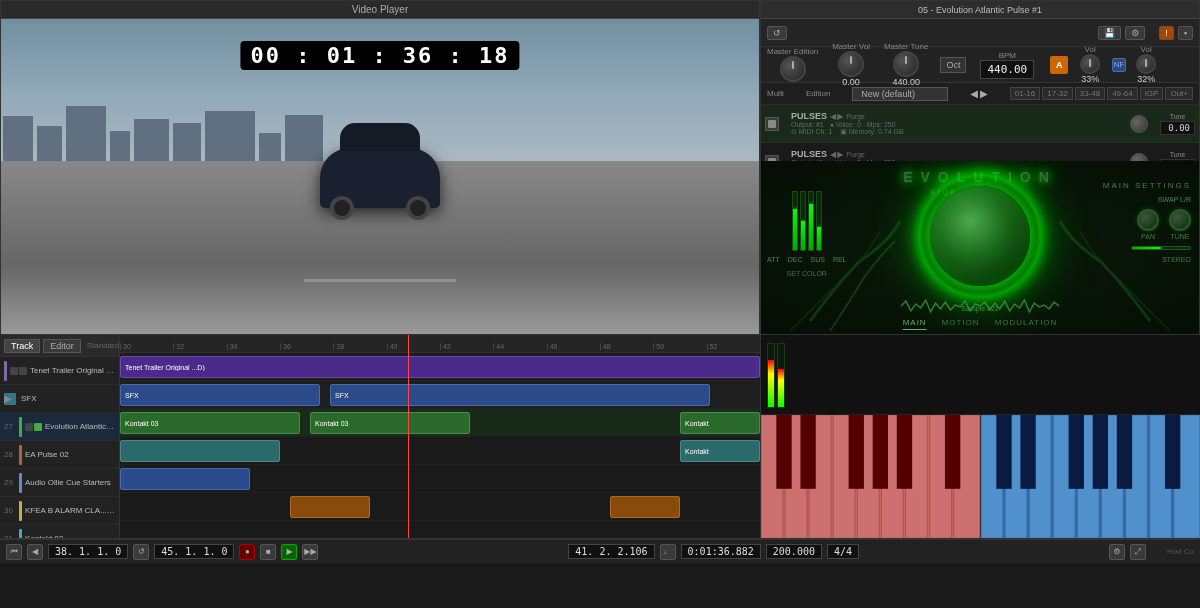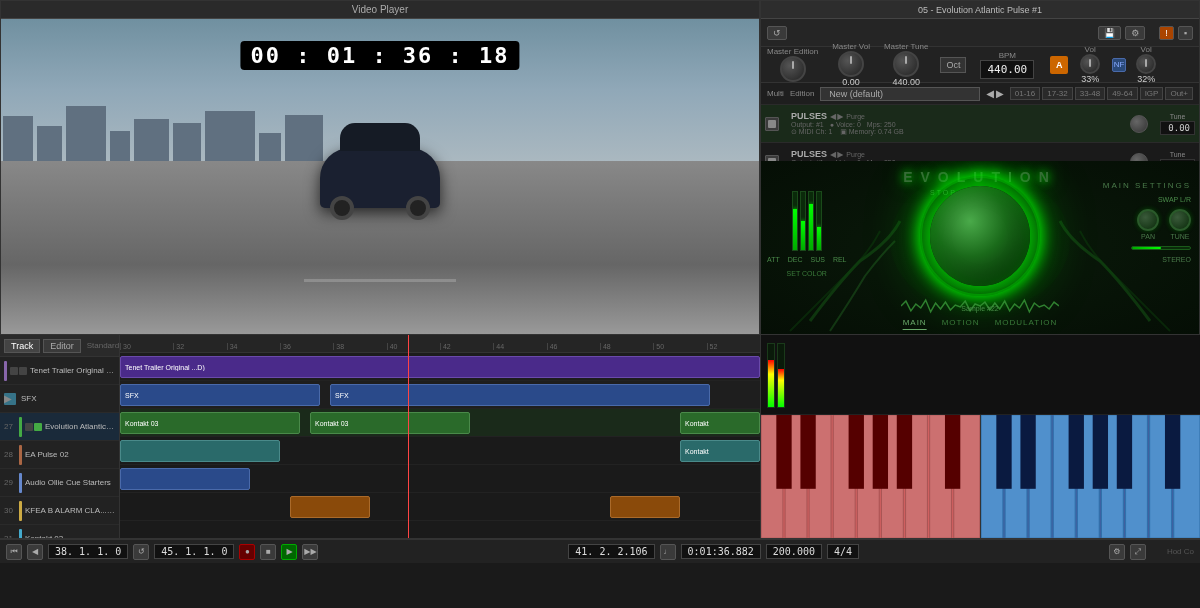--- a/index.html
+++ b/index.html
@@ -223,21 +223,21 @@
       font-size: 11px;
       color: #eee;
       font-family: monospace;
     }
     .plugin-multi-row {
       background: #1e1e1e;
       height: 22px;
       display: flex;
       align-items: center;
       padding: 0 6px;
-      gap: 6px;
+      gap: 22px;
       border-bottom: 1px solid #2a2a2a;
     }
     .bank-selector {
       background: #333;
       border: 1px solid #555;
       color: #aaa;
       padding: 1px 8px;
       font-size: 9px;
       flex: 1;
     }

